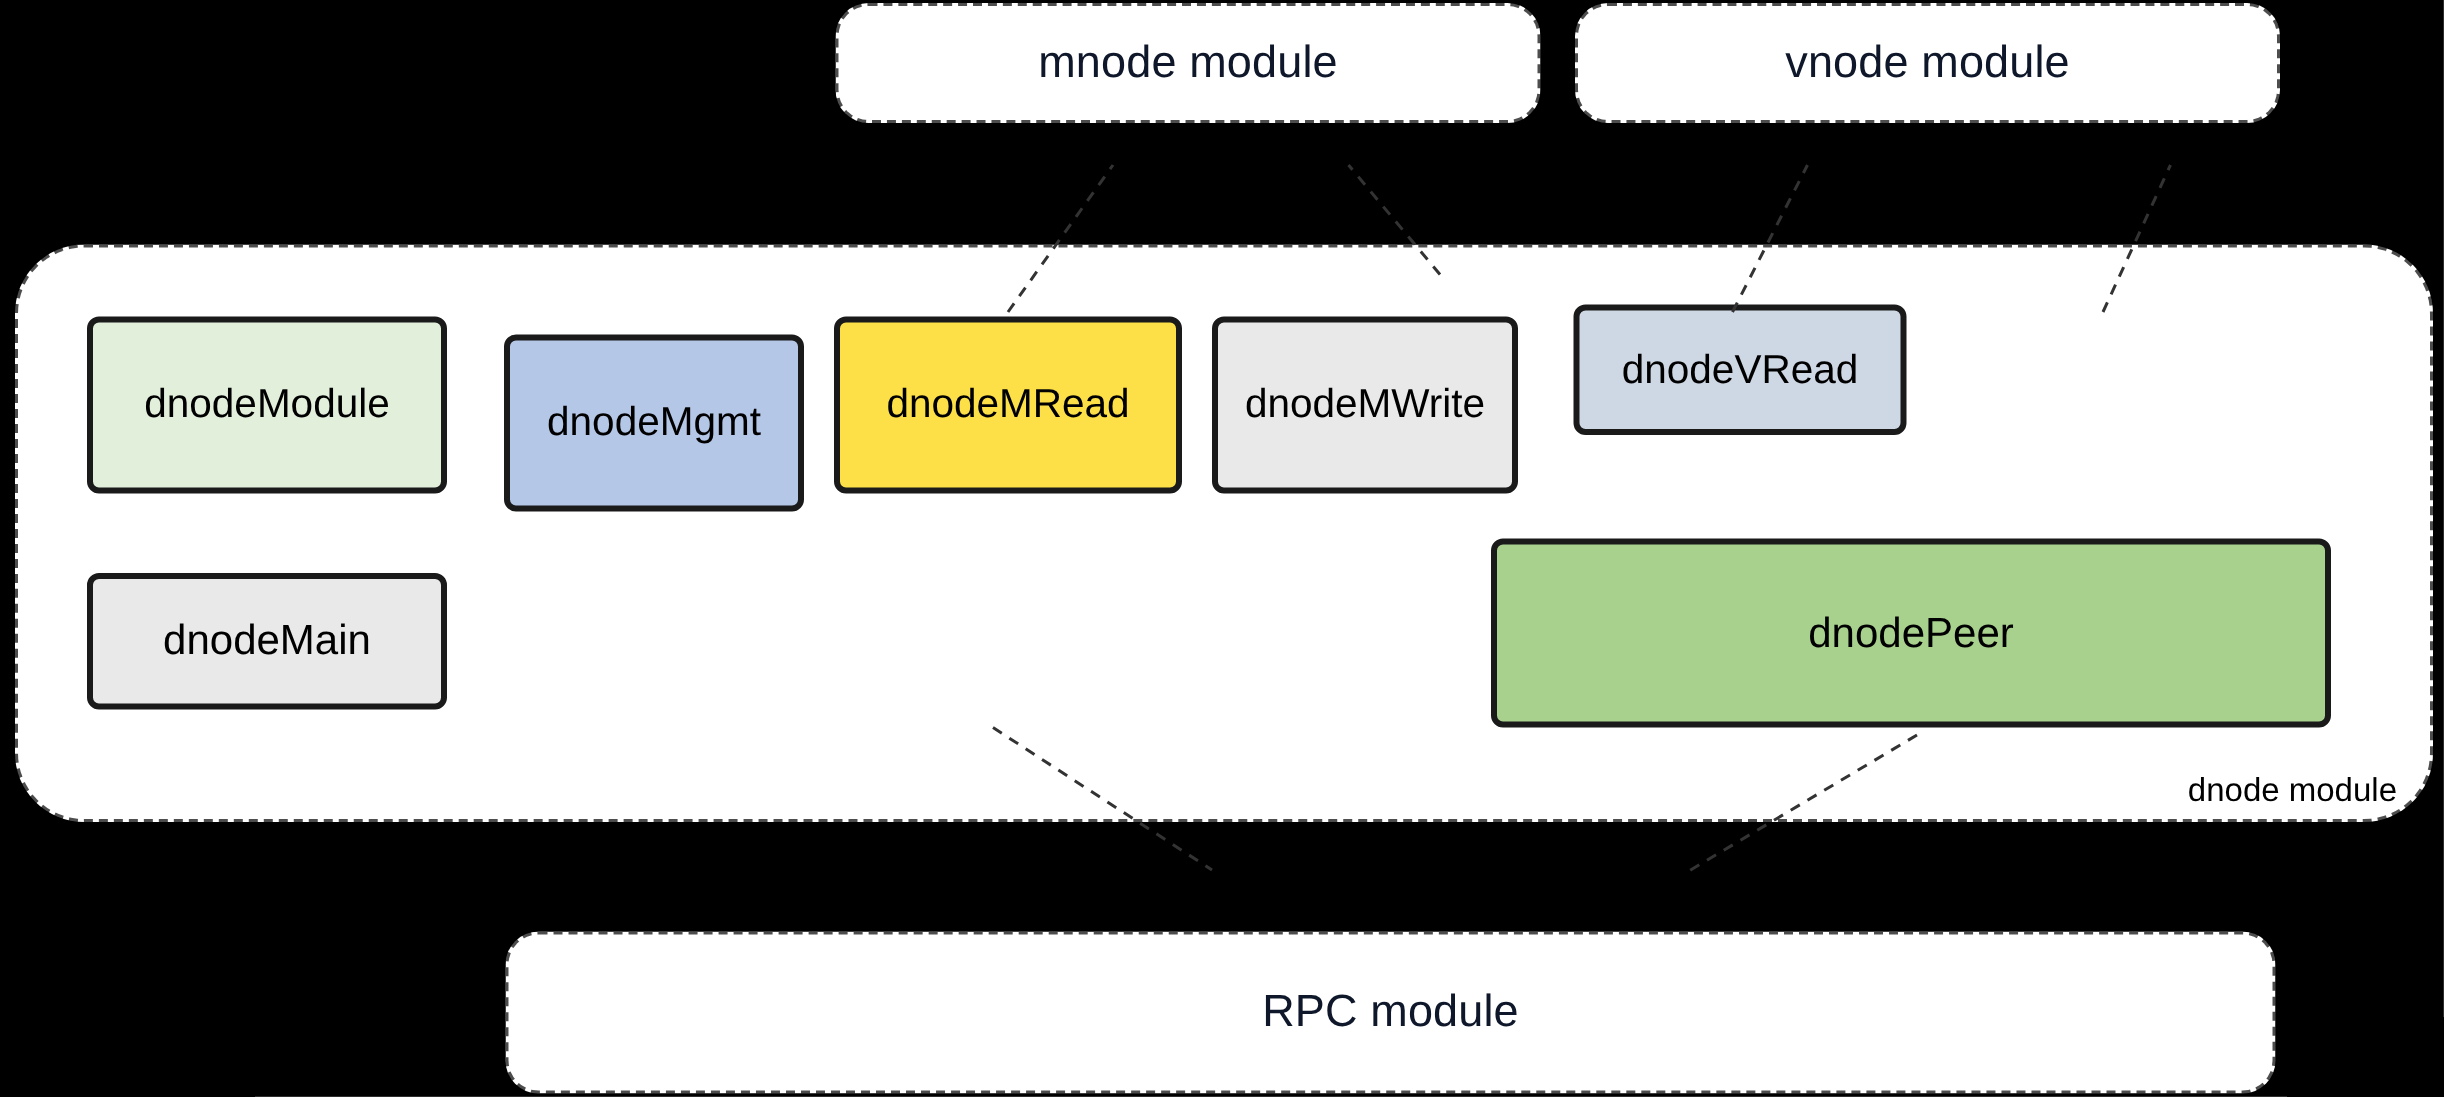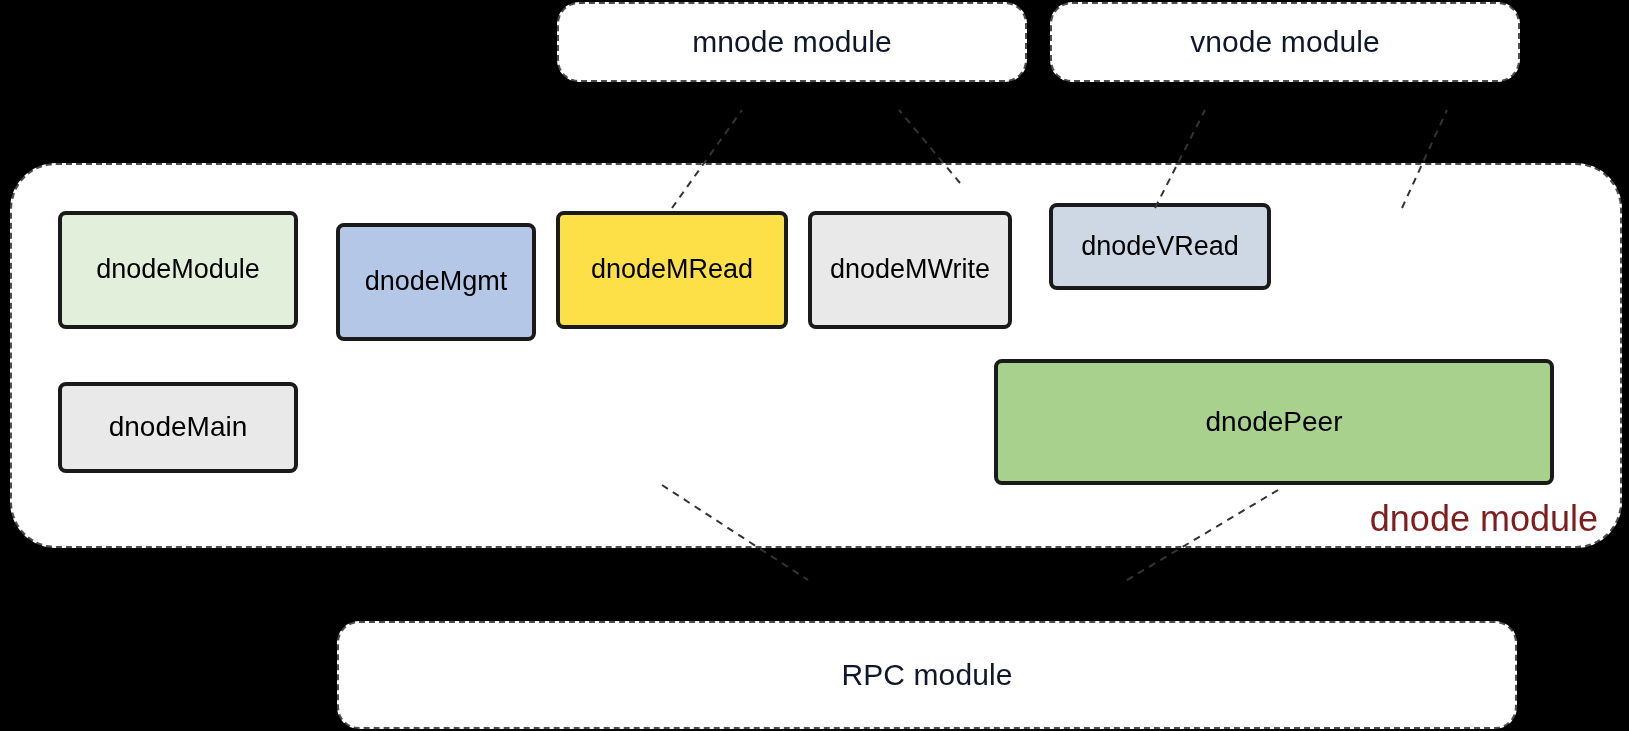--- a/index.html
+++ b/index.html
@@ -43,22 +43,22 @@
     height: 385px;
     background: #ffffff;
     border: 2px dashed #4d4d4d;
     border-radius: 46px;
     box-sizing: border-box;
   }
   #dnode-module-label {
     position: absolute;
     right: 22px;
     bottom: 6px;
-    font-size: 36px;
-    color: #7f1d1d;
+    font-size: 22px;
+    color: #000000;
     white-space: nowrap;
   }
 
   
   .node-box {
     position: absolute;
     border: 4px solid #1d4ed8;
     border-radius: 8px;
     box-sizing: border-box;
     display: flex;

